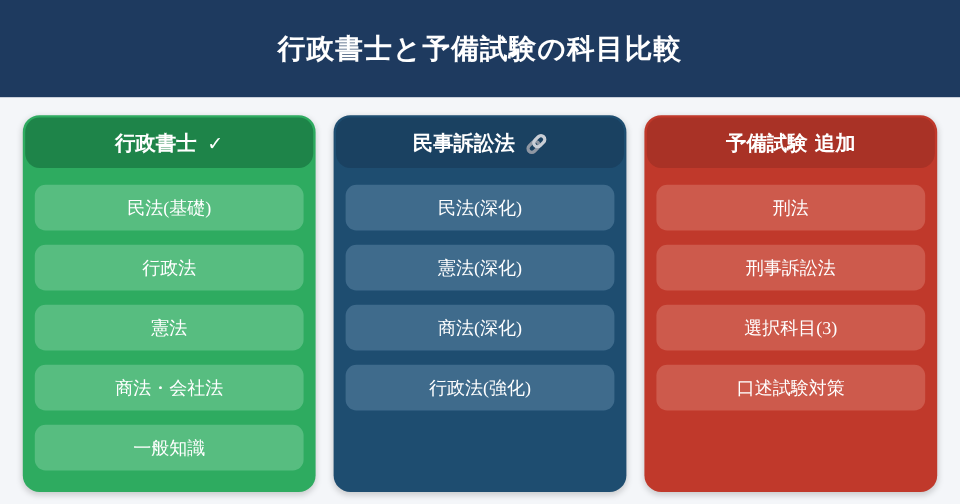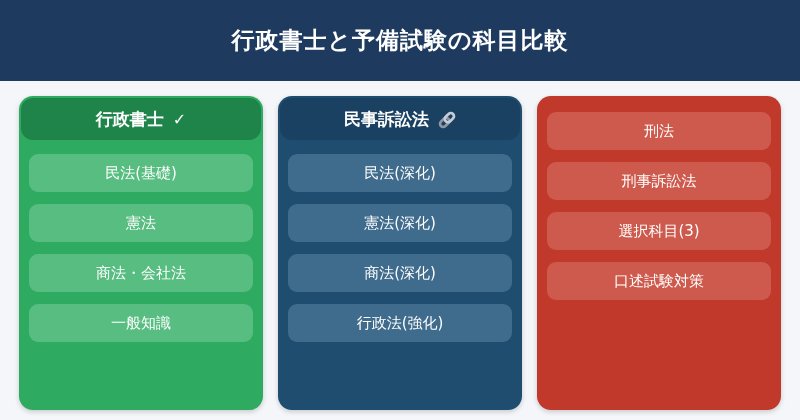--- a/index.html
+++ b/index.html
@@ -28,20 +28,21 @@
   .col-header {
     height:42px; border-radius:12px; background:var(--head,#999);
     display:flex; align-items:center; justify-content:center; gap:9px;
   }
   .col-title { color:#ffffff; font-size:17px; font-weight:bold; }
   .col-badge { color:#ffffff; font-size:16px; font-weight:bold; }
   .link-icon { display:inline-flex; transform:translateY(1px); }
   .subject-list {
     display:flex; flex-direction:column; gap:12px;
     padding:14px 8px 0;
+    font-family:Liberation Serif, serif;
   }
   .subject-item {
     height:38px; border-radius:9px; background:var(--item,#aaa);
     color:#ffffff; font-size:15px;
     display:flex; align-items:center; justify-content:center;
   }
 </style>
 </head>
 <body style="background: rgb(244, 246, 249);">
 
@@ -51,20 +52,21 @@
 
 <main class="board">
 
   <section class="column" style="--head: #1e8449; --body: #2eab60; --item: #57bd80;">
     <div class="col-header">
       <span class="col-title">行政書士</span>
       <span class="col-badge">✓</span>
     </div>
     <div class="subject-list">
         <div class="subject-item">民法(基礎)</div>
+        <div class="subject-item">行政法</div>
         <div class="subject-item">憲法</div>
         <div class="subject-item">商法・会社法</div>
         <div class="subject-item">一般知識</div>
       </div>
   </section>
 
   <section class="column" style="--head: #1a4161; --body: #1e4d70; --item: #3f6b8c;">
     <div class="col-header">
       <span class="col-title">民事訴訟法</span>
       <span class="link-icon">
@@ -78,20 +80,23 @@
     </div>
     <div class="subject-list">
         <div class="subject-item">民法(深化)</div>
         <div class="subject-item">憲法(深化)</div>
         <div class="subject-item">商法(深化)</div>
         <div class="subject-item">行政法(強化)</div>
       </div>
   </section>
 
   <section class="column" style="--head: #a93226; --body: #c0392b; --item: #cd5a4c;">
+    <div class="col-header">
+      <span class="col-title">予備試験 追加</span>
+    </div>
     <div class="subject-list">
         <div class="subject-item">刑法</div>
         <div class="subject-item">刑事訴訟法</div>
         <div class="subject-item">選択科目(3)</div>
         <div class="subject-item">口述試験対策</div>
       </div>
   </section>
 
 </main>
 

